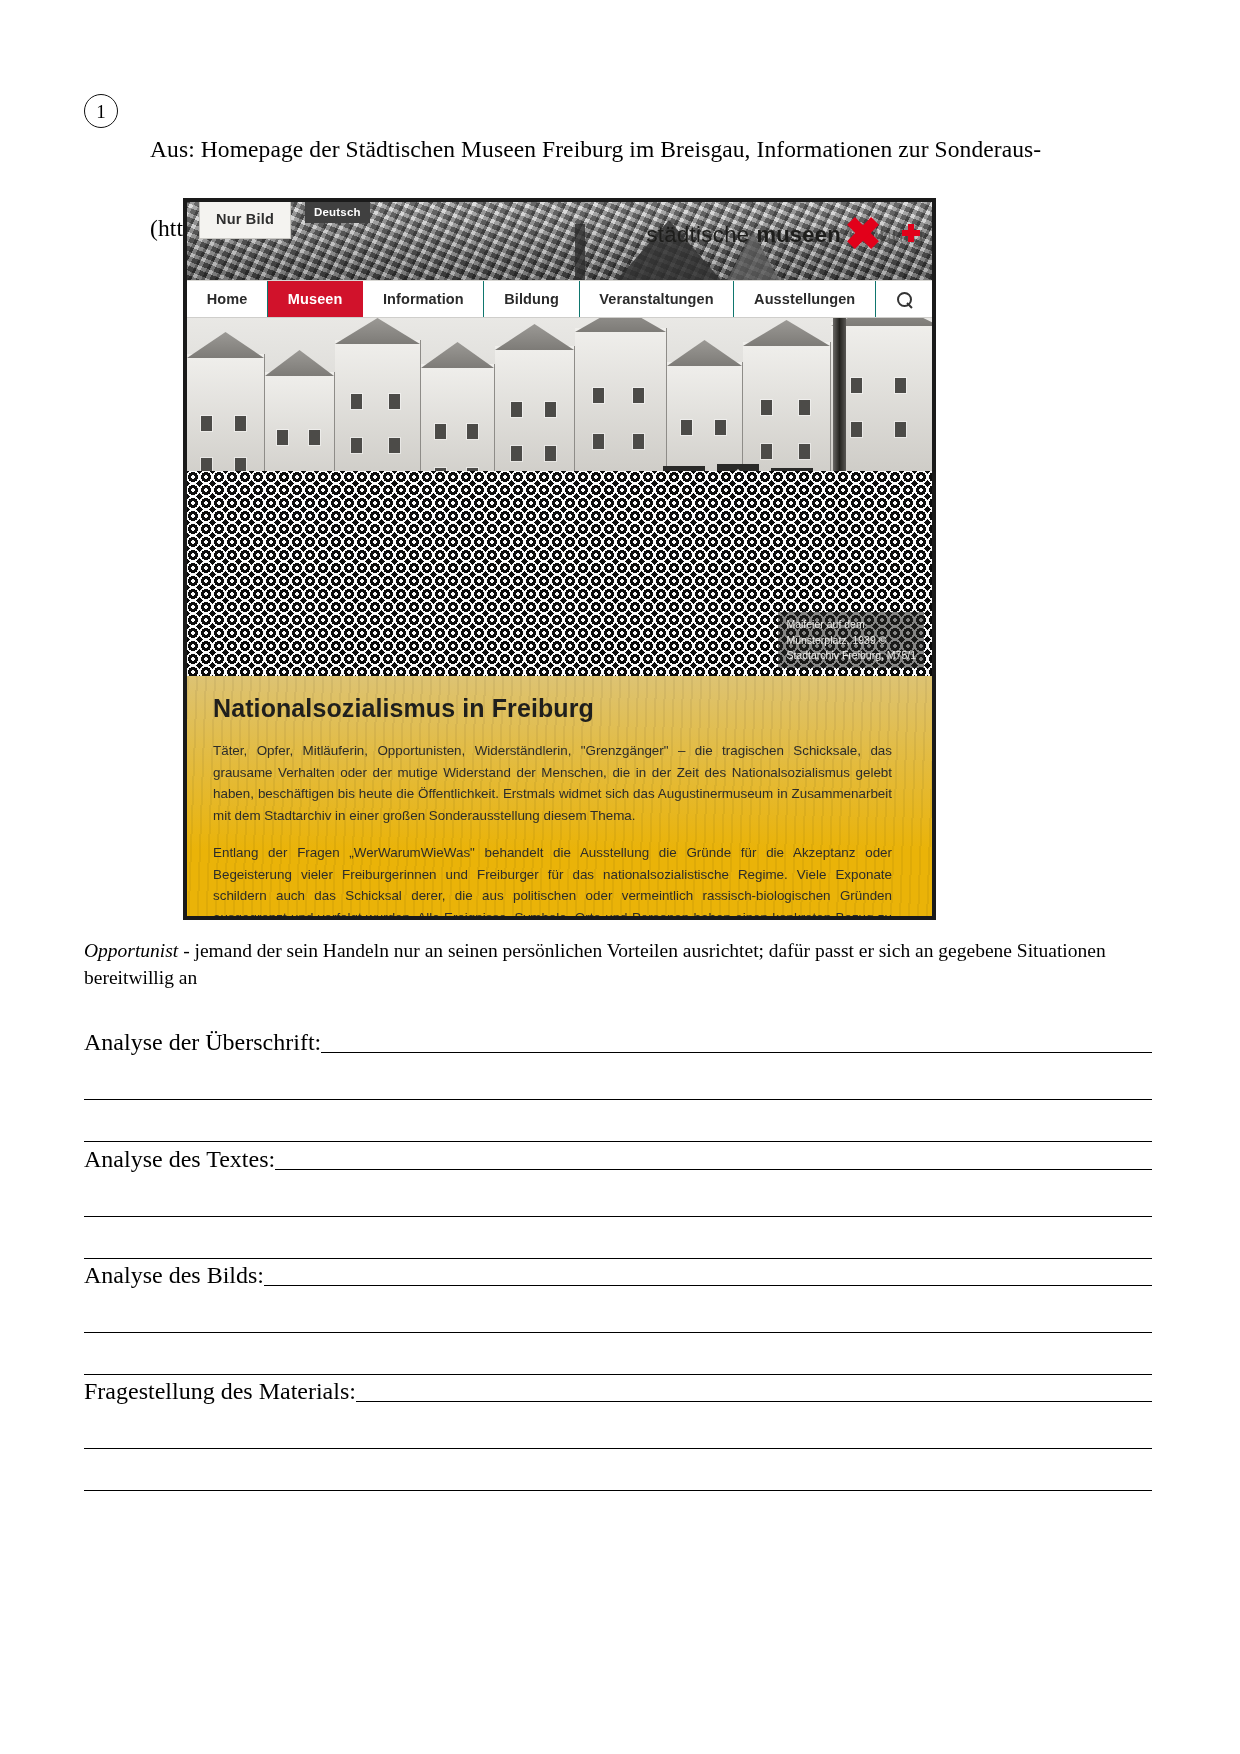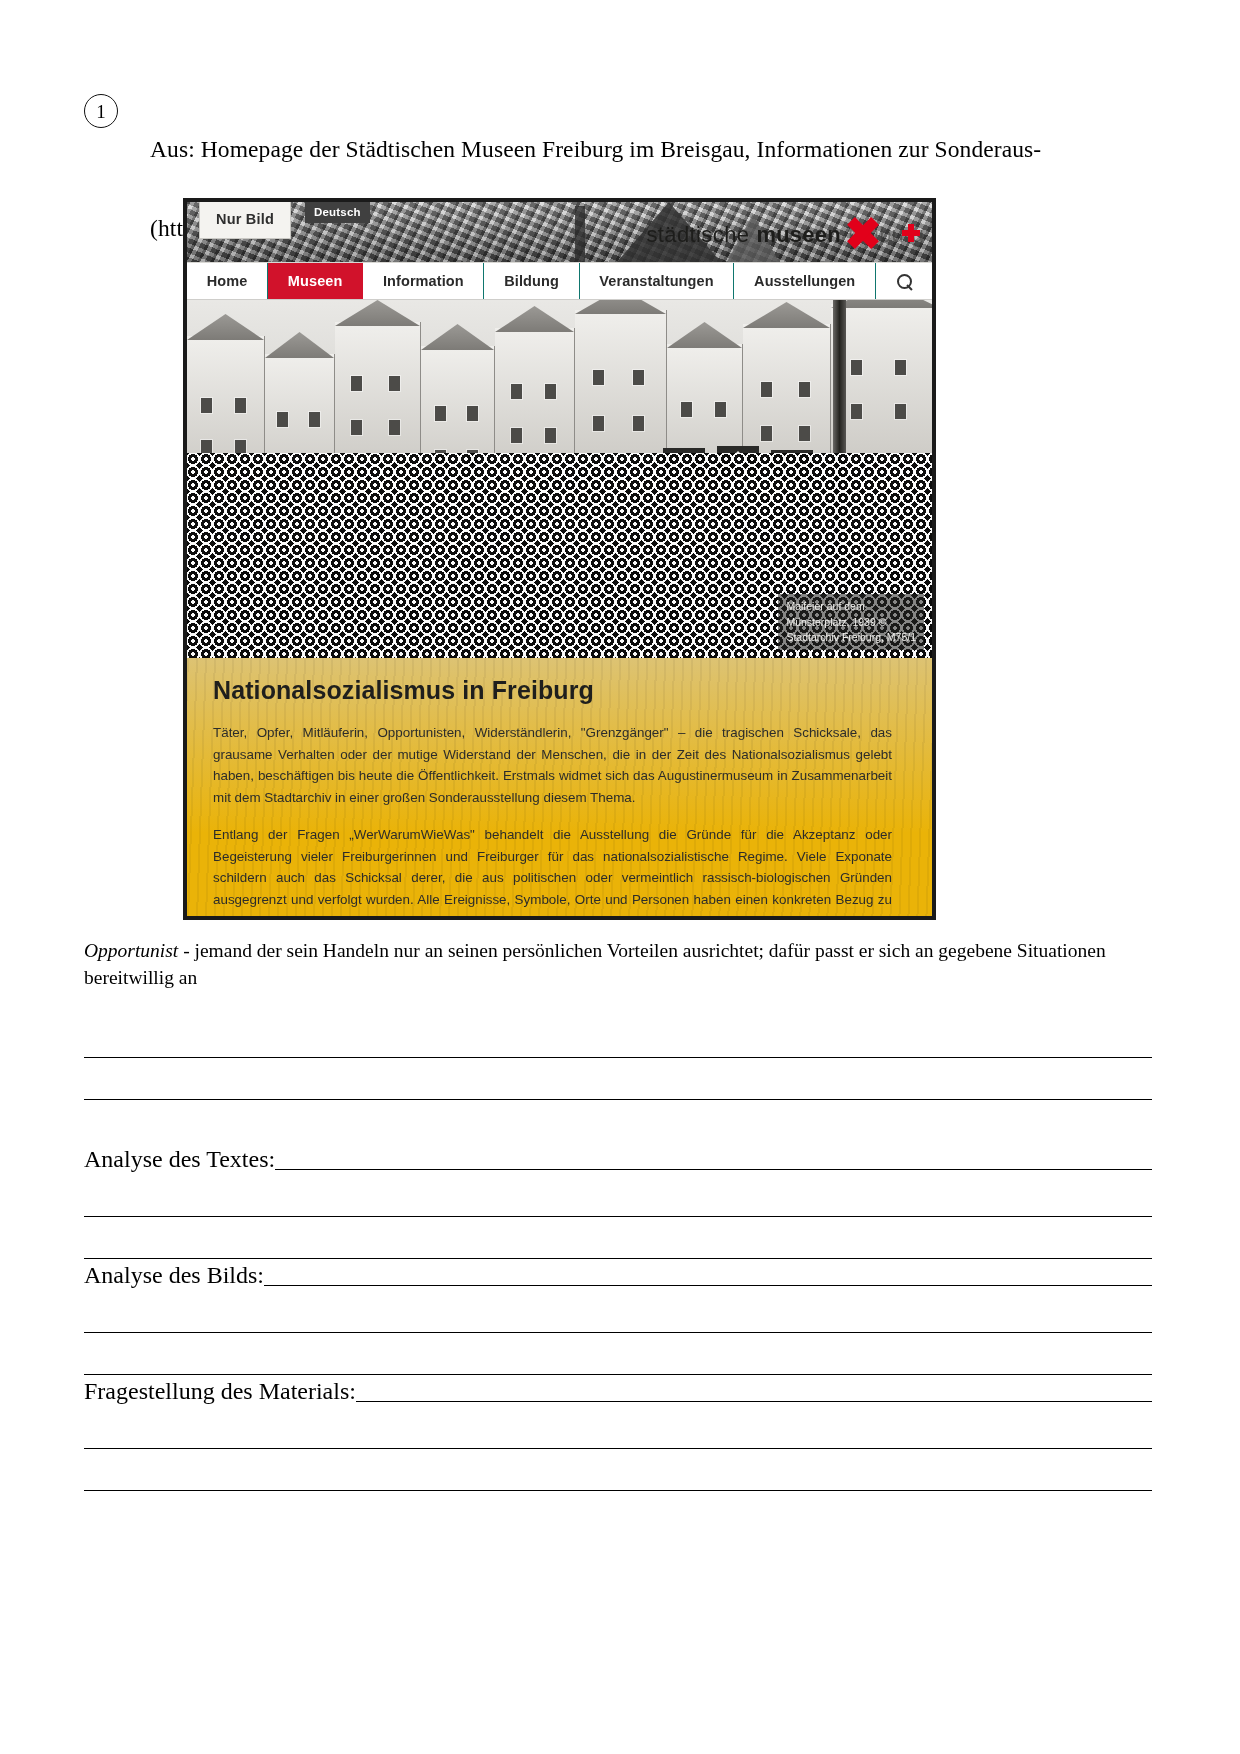--- a/index.html
+++ b/index.html
@@ -53,21 +53,21 @@
     width: 753px;
     height: 722px;
     border: 4px solid #1a1a1a;
     background: #f3f2ef;
     overflow: hidden;
   }
 
   
   .shot-head {
     position: relative;
-    height: 60px;
+    height: 78px;
     overflow: hidden;
     background: #8d8d8a;
   }
   .headphoto {
     position: absolute; inset: 0;
     background:
       repeating-linear-gradient(117deg, rgba(0,0,0,.36) 0 3px, rgba(255,255,255,.20) 3px 7px, rgba(0,0,0,.16) 7px 12px),
       repeating-linear-gradient(22deg, rgba(0,0,0,.30) 0 5px, rgba(255,255,255,.22) 5px 9px),
       linear-gradient(180deg, #b9b8b4 0%, #8f8e8a 55%, #6e6d6a 100%);
     filter: grayscale(1) contrast(1.15);
@@ -443,20 +443,24 @@
       <p class="art-p">Täter, Opfer, Mitläuferin, Opportunisten, Widerständlerin, "Grenzgänger" – die tragischen Schicksale, das grausame Verhalten oder der mutige Widerstand der Menschen, die in der Zeit des Nationalsozialismus gelebt haben, beschäftigen bis heute die Öffentlichkeit. Erstmals widmet sich das Augustinermuseum in Zusammenarbeit mit dem Stadtarchiv in einer großen Sonderausstellung diesem Thema.</p>
       <p class="art-p">Entlang der Fragen „WerWarumWieWas" behandelt die Ausstellung die Gründe für die Akzeptanz oder Begeisterung vieler Freiburgerinnen und Freiburger für das nationalsozialistische Regime. Viele Exponate schildern auch das Schicksal derer, die aus politischen oder vermeintlich rassisch-biologischen Gründen ausgegrenzt und verfolgt wurden. Alle Ereignisse, Symbole, Orte und Personen haben einen konkreten Bezug zu Freiburg. So wird auch die Rolle der Universität, Freiburgs Status als Grenzstadt und die starke Position der katholischen Kirche beleuchtet.</p>
     </div>
   </div>
 
   <div class="definition">
     <i>Opportunist</i><span> - jemand der sein Handeln nur an seinen persönlichen Vorteilen ausrichtet; dafür passt er sich an gegebene Situationen bereitwillig an</span>
   </div>
 
   <div class="ws" style="top:1016px;">
+    <div class="ws-row">
+      <span class="ws-label">Analyse der Überschrift:</span>
+      <span class="ws-fill"></span>
+    </div>
     <div class="ws-gap"></div>
     <div class="ws-blank"></div>
     <div class="ws-gap"></div>
     <div class="ws-blank"></div>
   </div>
 
   <div class="ws" style="top:1133px;">
     <div class="ws-row">
       <span class="ws-label">Analyse des Textes:</span>
       <span class="ws-fill"></span>

